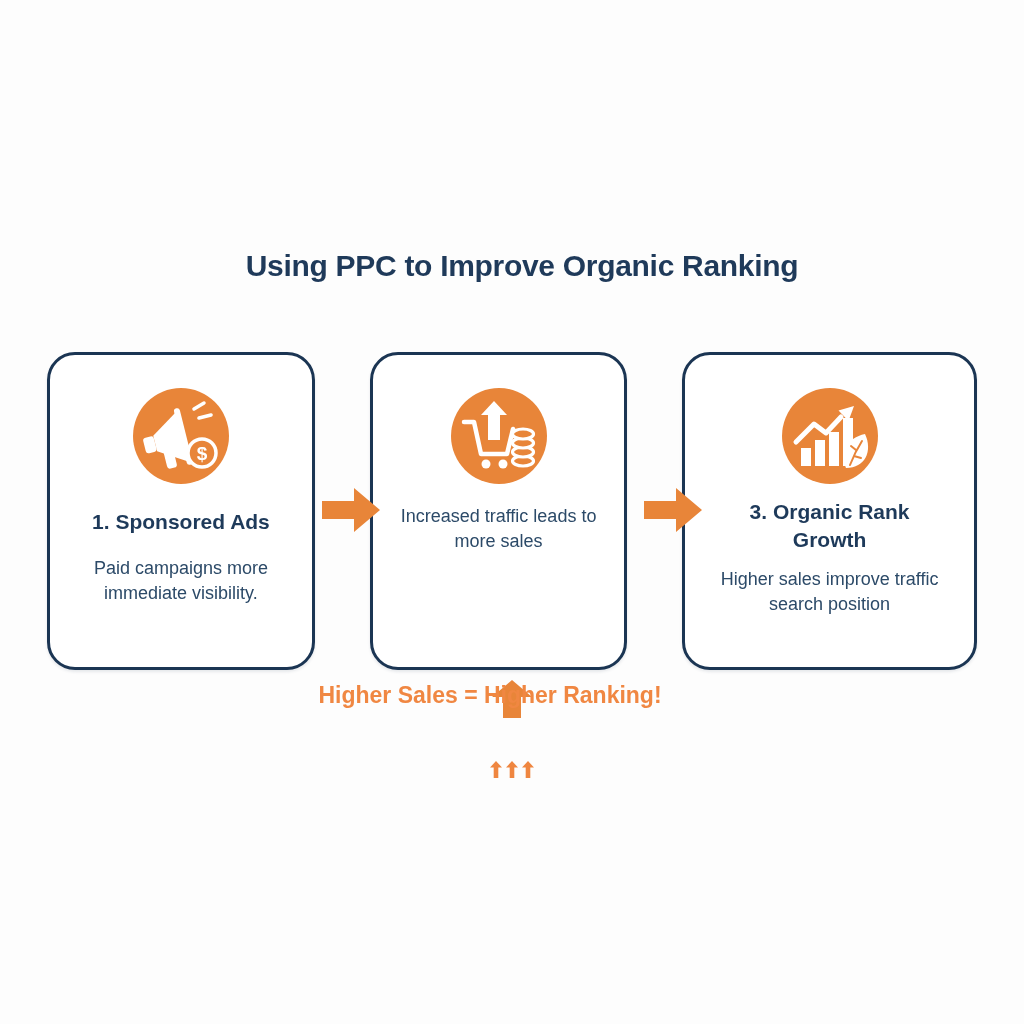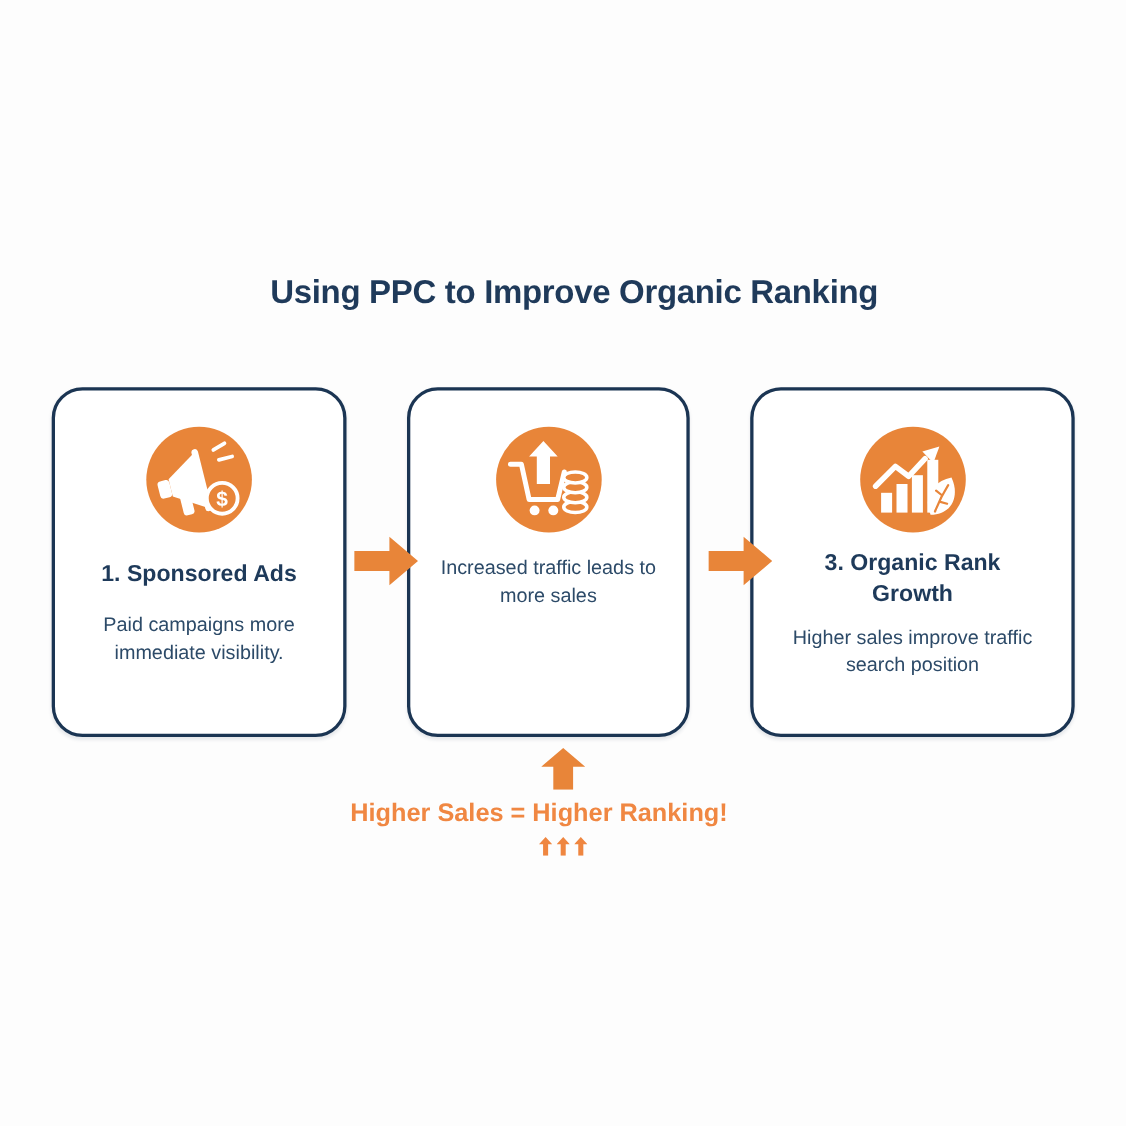--- a/index.html
+++ b/index.html
@@ -66,21 +66,21 @@
     line-height: 25px;
     color: #2c4a68;
   }
   .card-3 .card-desc { margin-top: 12px; }
   .flow-arrow { position: absolute; top: 486px; width: 60px; height: 48px; }
   .flow-arrow-1 { left: 322px; }
   .flow-arrow-2 { left: 644px; }
   .big-up-arrow { position: absolute; left: 492px; top: 680px; width: 40px; height: 38px; }
   .slogan {
     position: absolute;
-    top: 725px; left: 0; width: 980px;
+    top: 682px; left: 0; width: 980px;
     text-align: center;
     font-size: 23px;
     font-weight: bold;
     color: #f08742;
   }
   .mini-arrows {
     position: absolute;
     top: 761px; left: 0; width: 1024px;
     display: flex; justify-content: center; gap: 4px;
   }

